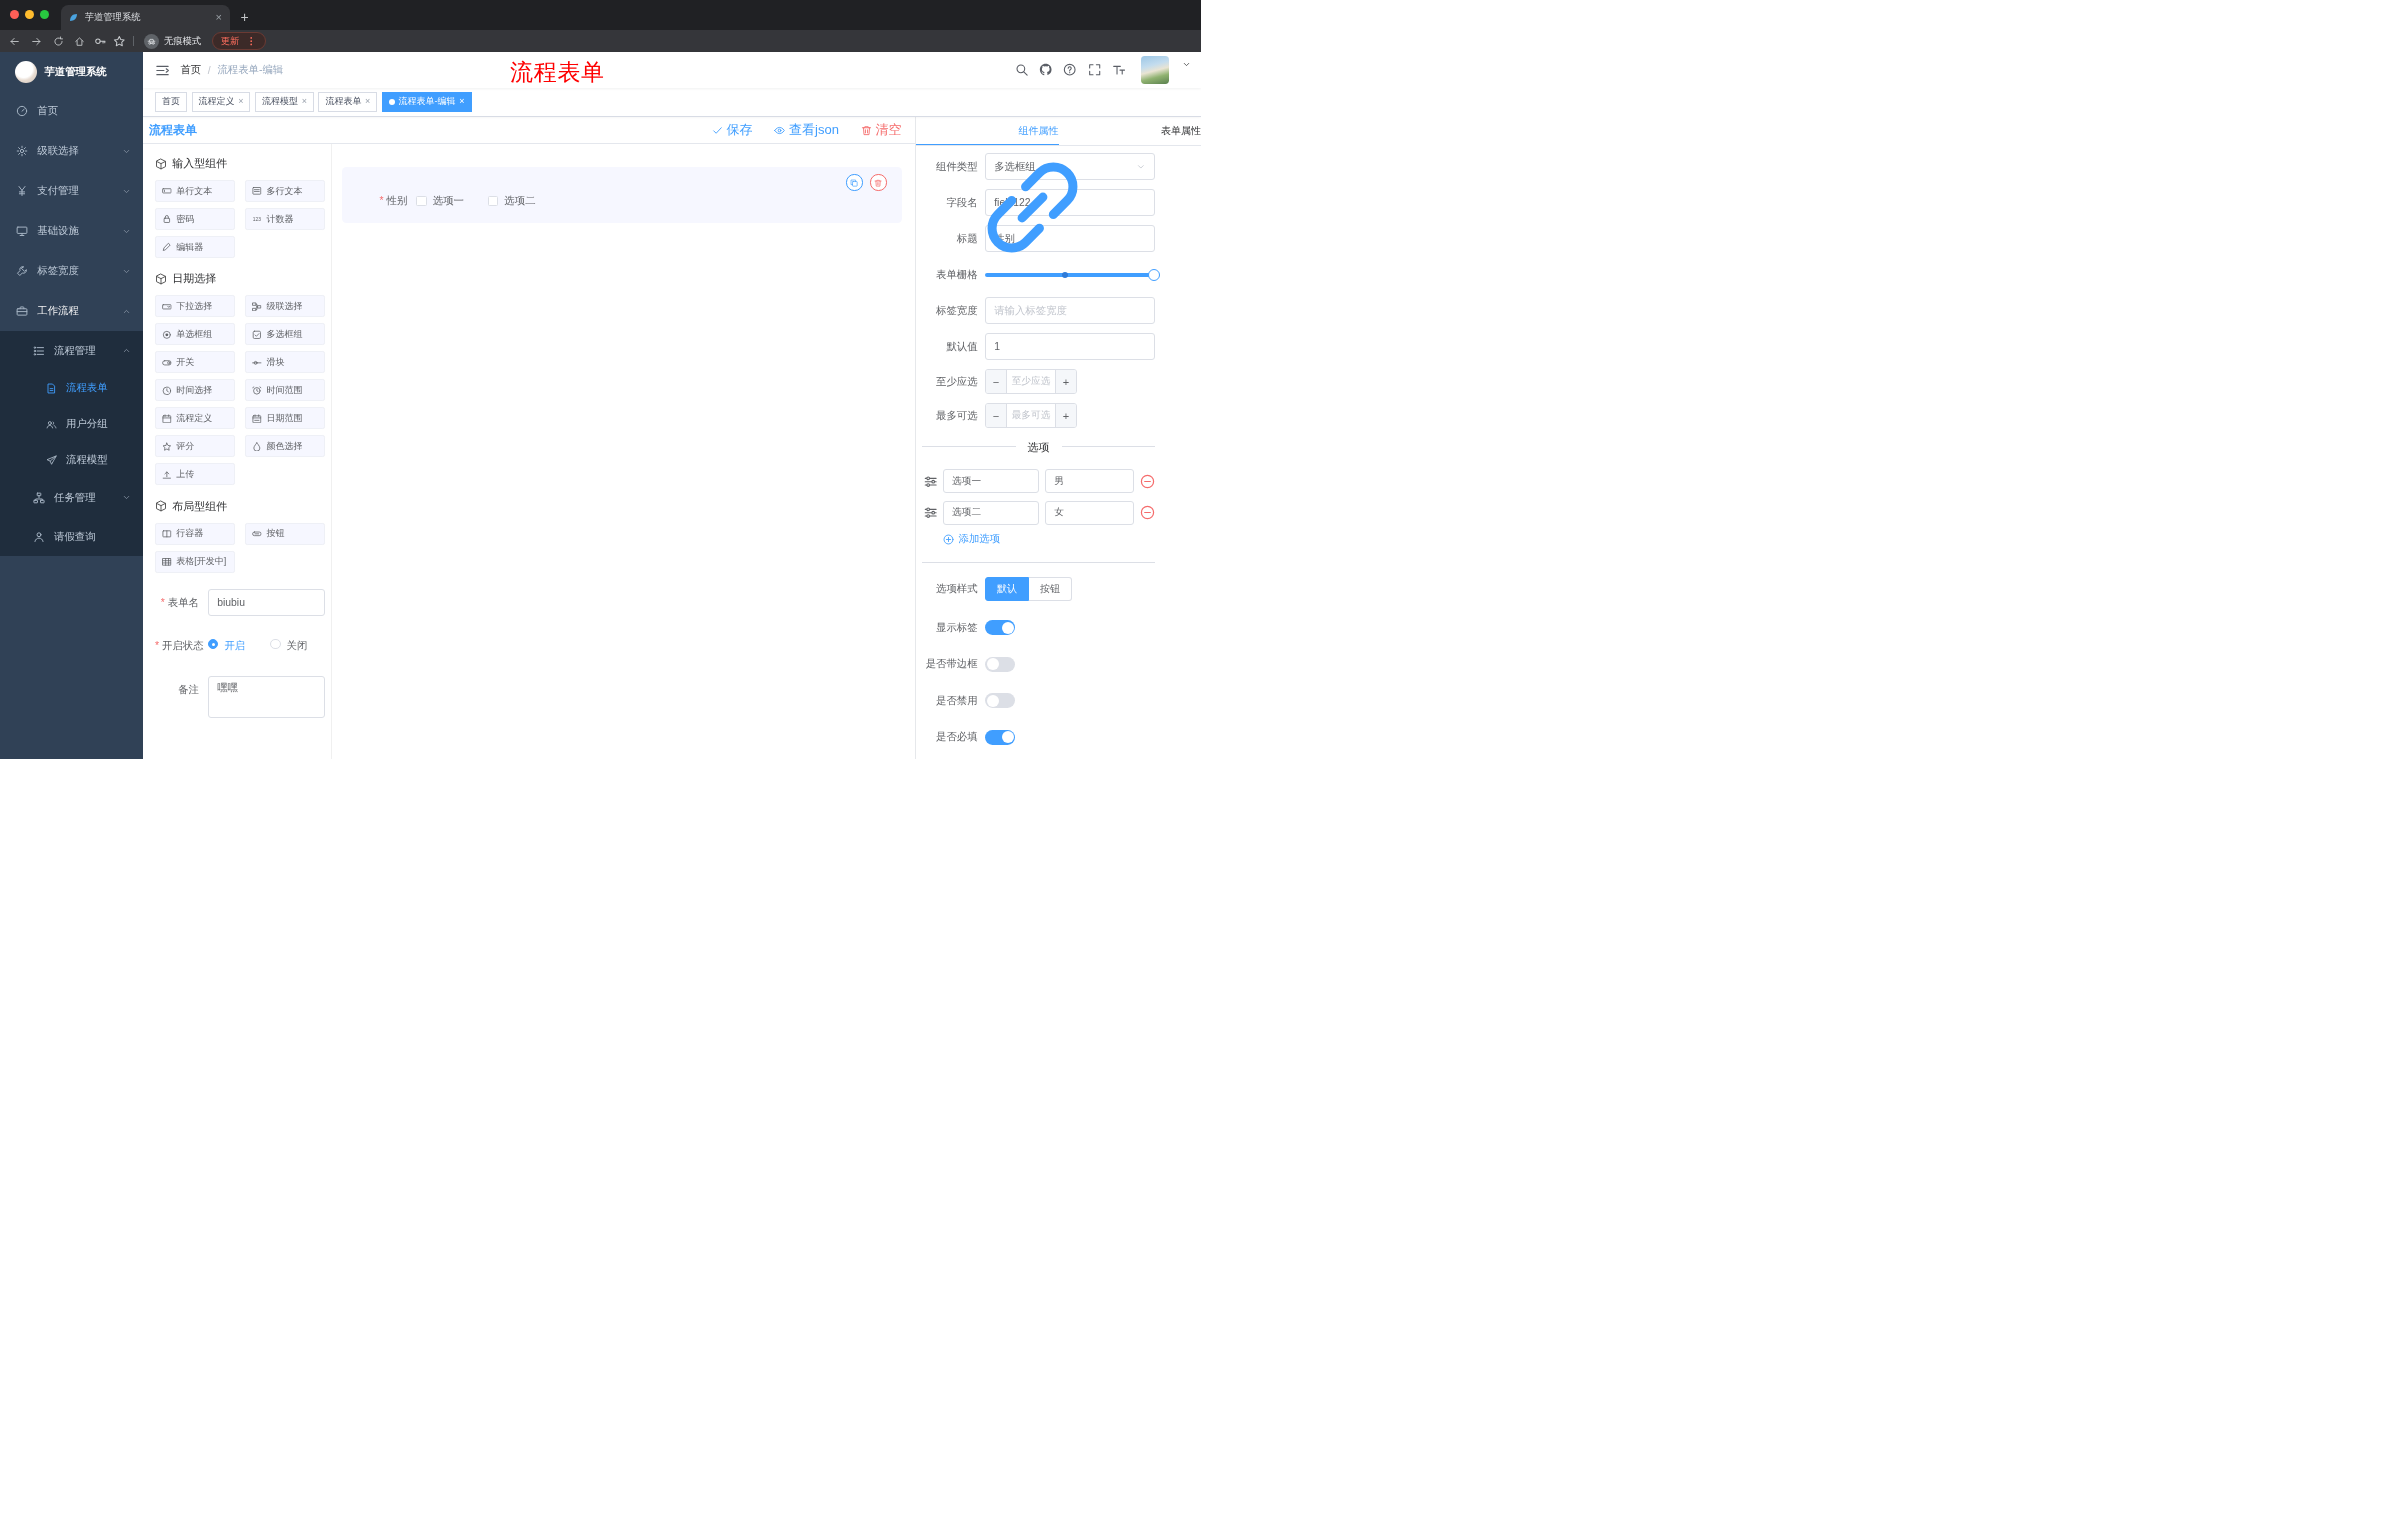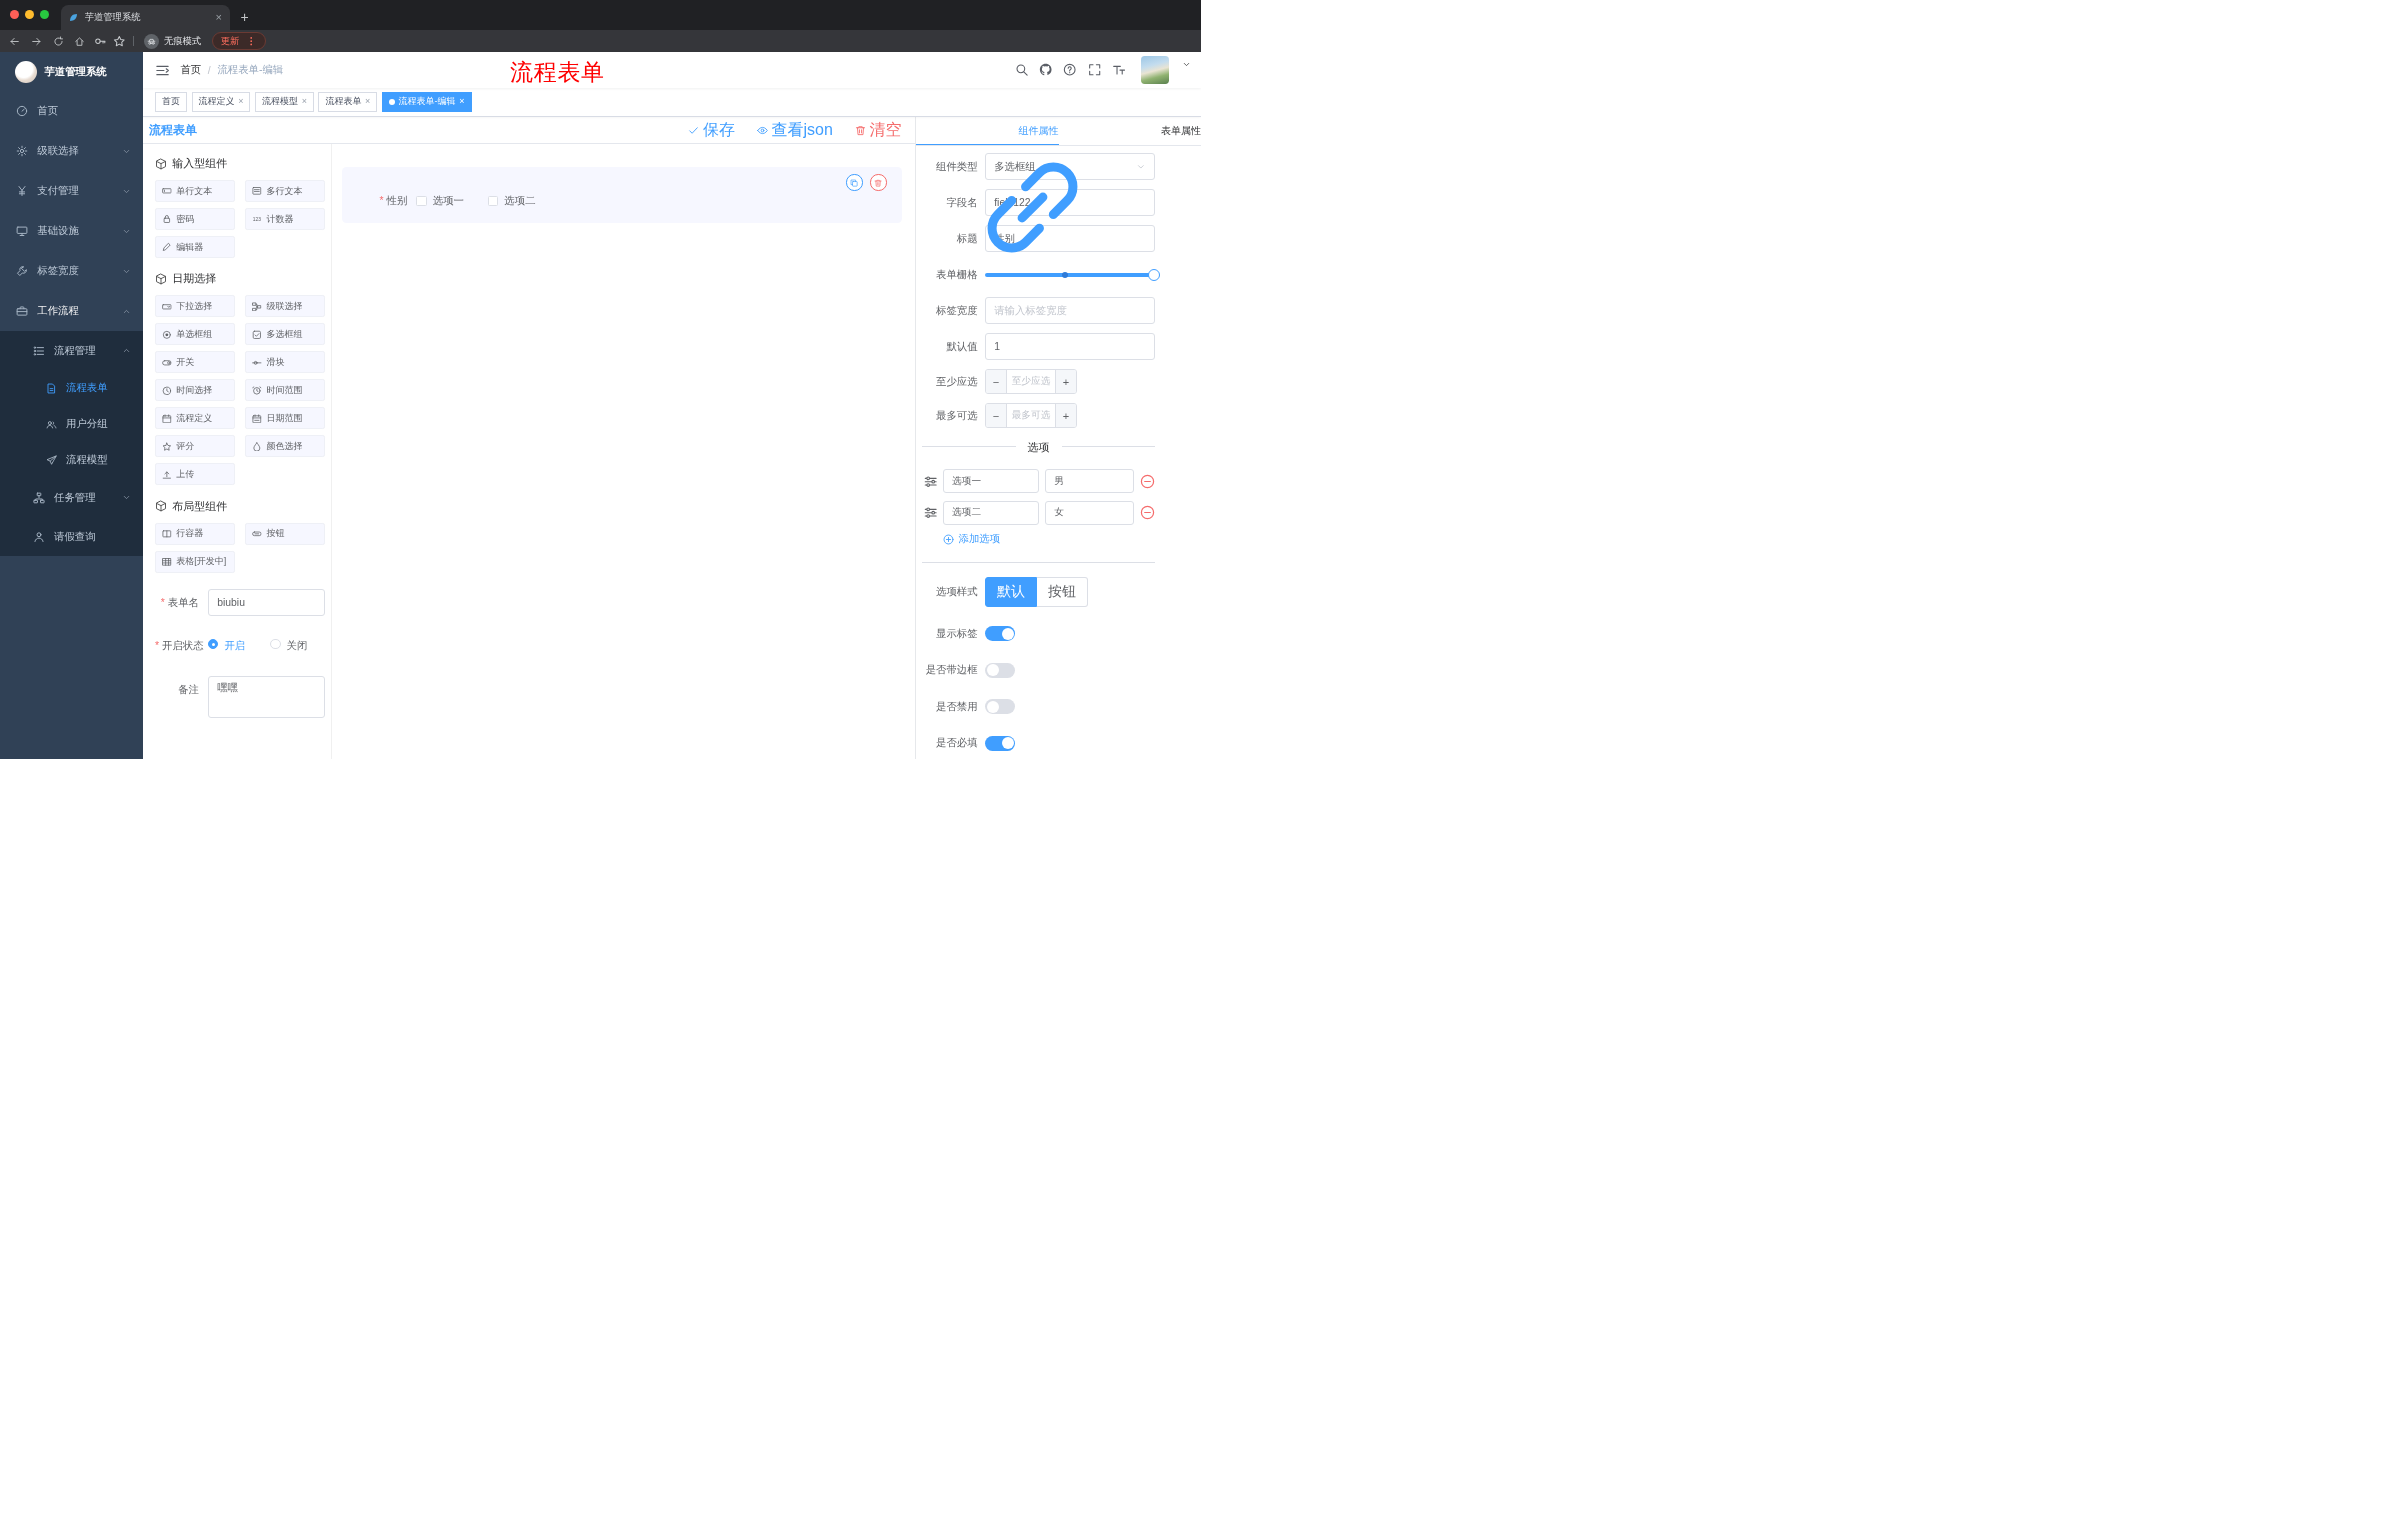--- a/index.html
+++ b/index.html
@@ -80,21 +80,21 @@
   .tag.active{background:#409eff;border-color:#409eff;color:#fff}
   .tag.active .tx{color:#fff}
   .tag .dot{width:6px;height:6px;border-radius:50%;background:#fff;flex:none}
 
   
   .main{flex:1;display:flex;min-height:0;background:#fff}
   .work-left{flex:1;min-width:0;display:flex;flex-direction:column;border-right:0.7px solid #e6e8eb}
   .toolbar{height:27px;display:flex;align-items:center;padding:0 13.4px 0 6px;border-bottom:0.7px solid #e4e7ed;flex:none}
   .board-title{color:#409eff;font-size:12px;font-weight:600}
   .tb-spacer{flex:1}
-  .tbtn{display:flex;align-items:center;gap:3.7px;font-size:16px;color:#409eff;margin-left:22px;cursor:pointer;background:none;border:none;font-family:inherit}
+  .tbtn{display:flex;align-items:center;gap:3.7px;font-size:13px;color:#409eff;margin-left:22px;cursor:pointer;background:none;border:none;font-family:inherit}
   .tbtn svg{width:11px;height:11px}
   .tbtn.danger{color:#f56c6c}
   .work-body{flex:1;display:flex;min-height:0}
   .palette{width:189px;flex:none;border-right:0.7px solid #f0f0f0;padding:9px 6px 0 12px;overflow:hidden}
   .pgroup-title{display:flex;align-items:center;gap:5.2px;color:#303133;font-size:11px;font-weight:500;margin:3px 0 9px}
   .pgroup-title svg{width:12px;height:12px;color:#555}
   .chips{display:grid;grid-template-columns:1fr 1fr;gap:6px 10.4px;margin-bottom:13.4px}
   .chip{height:22px;background:#f6f7ff;border:0.7px solid #eef0f6;border-radius:2.2px;display:flex;align-items:center;
     gap:4.5px;padding:0 6px;font-size:9px;color:#606266;cursor:move;white-space:nowrap;overflow:hidden}
   .chip svg{width:9.7px;height:9.7px;flex:none;color:#606266}
@@ -160,21 +160,21 @@
   .pdivider.plain{margin:16.3px 0 13.4px}
   .optrow{display:flex;align-items:center;gap:6px;margin:0 0 7.4px 1.5px}
   .optrow .drag{width:13.4px;height:13.4px;color:#606266;flex:none;cursor:grab}
   .optrow .in1{flex:1.1}
   .optrow .in2{flex:1}
   .optrow .el-input{height:24px;font-size:9.7px}
   .optrow .rm{width:15px;height:15px;color:#f56c6c;flex:none;cursor:pointer}
   .add-opt{display:flex;align-items:center;gap:4.5px;color:#409eff;font-size:10.4px;margin:3px 0 0 21px;cursor:pointer}
   .add-opt svg{width:11px;height:11px}
   .rgroup{display:inline-flex}
-  .rbtn{height:30px;padding:1px 11px;font-size:14px;display:inline-flex;align-items:center;border:0.7px solid #dcdfe6;
+  .rbtn{height:24px;padding:1px 11px;font-size:10px;display:inline-flex;align-items:center;border:0.7px solid #dcdfe6;
     color:#606266;background:#fff;cursor:pointer;white-space:nowrap}
   .rbtn.first{border-radius:3px 0 0 3px}
   .rbtn.last{border-radius:0 3px 3px 0;border-left:none}
   .rbtn.on{background:#409eff;border-color:#409eff;color:#fff}
   .prow.style-row{margin:13.4px 0 19.3px}
   .prow.toggle-row{margin-bottom:21.5px}
   .switch{width:30px;height:15px;border-radius:7.4px;background:#dcdfe6;position:relative;cursor:pointer;flex:none}
   .switch::after{content:"";position:absolute;width:12px;height:12px;border-radius:50%;background:#fff;top:1.5px;left:1.5px}
   .switch.on{background:#409eff}
   .switch.on::after{left:auto;right:1.5px}

